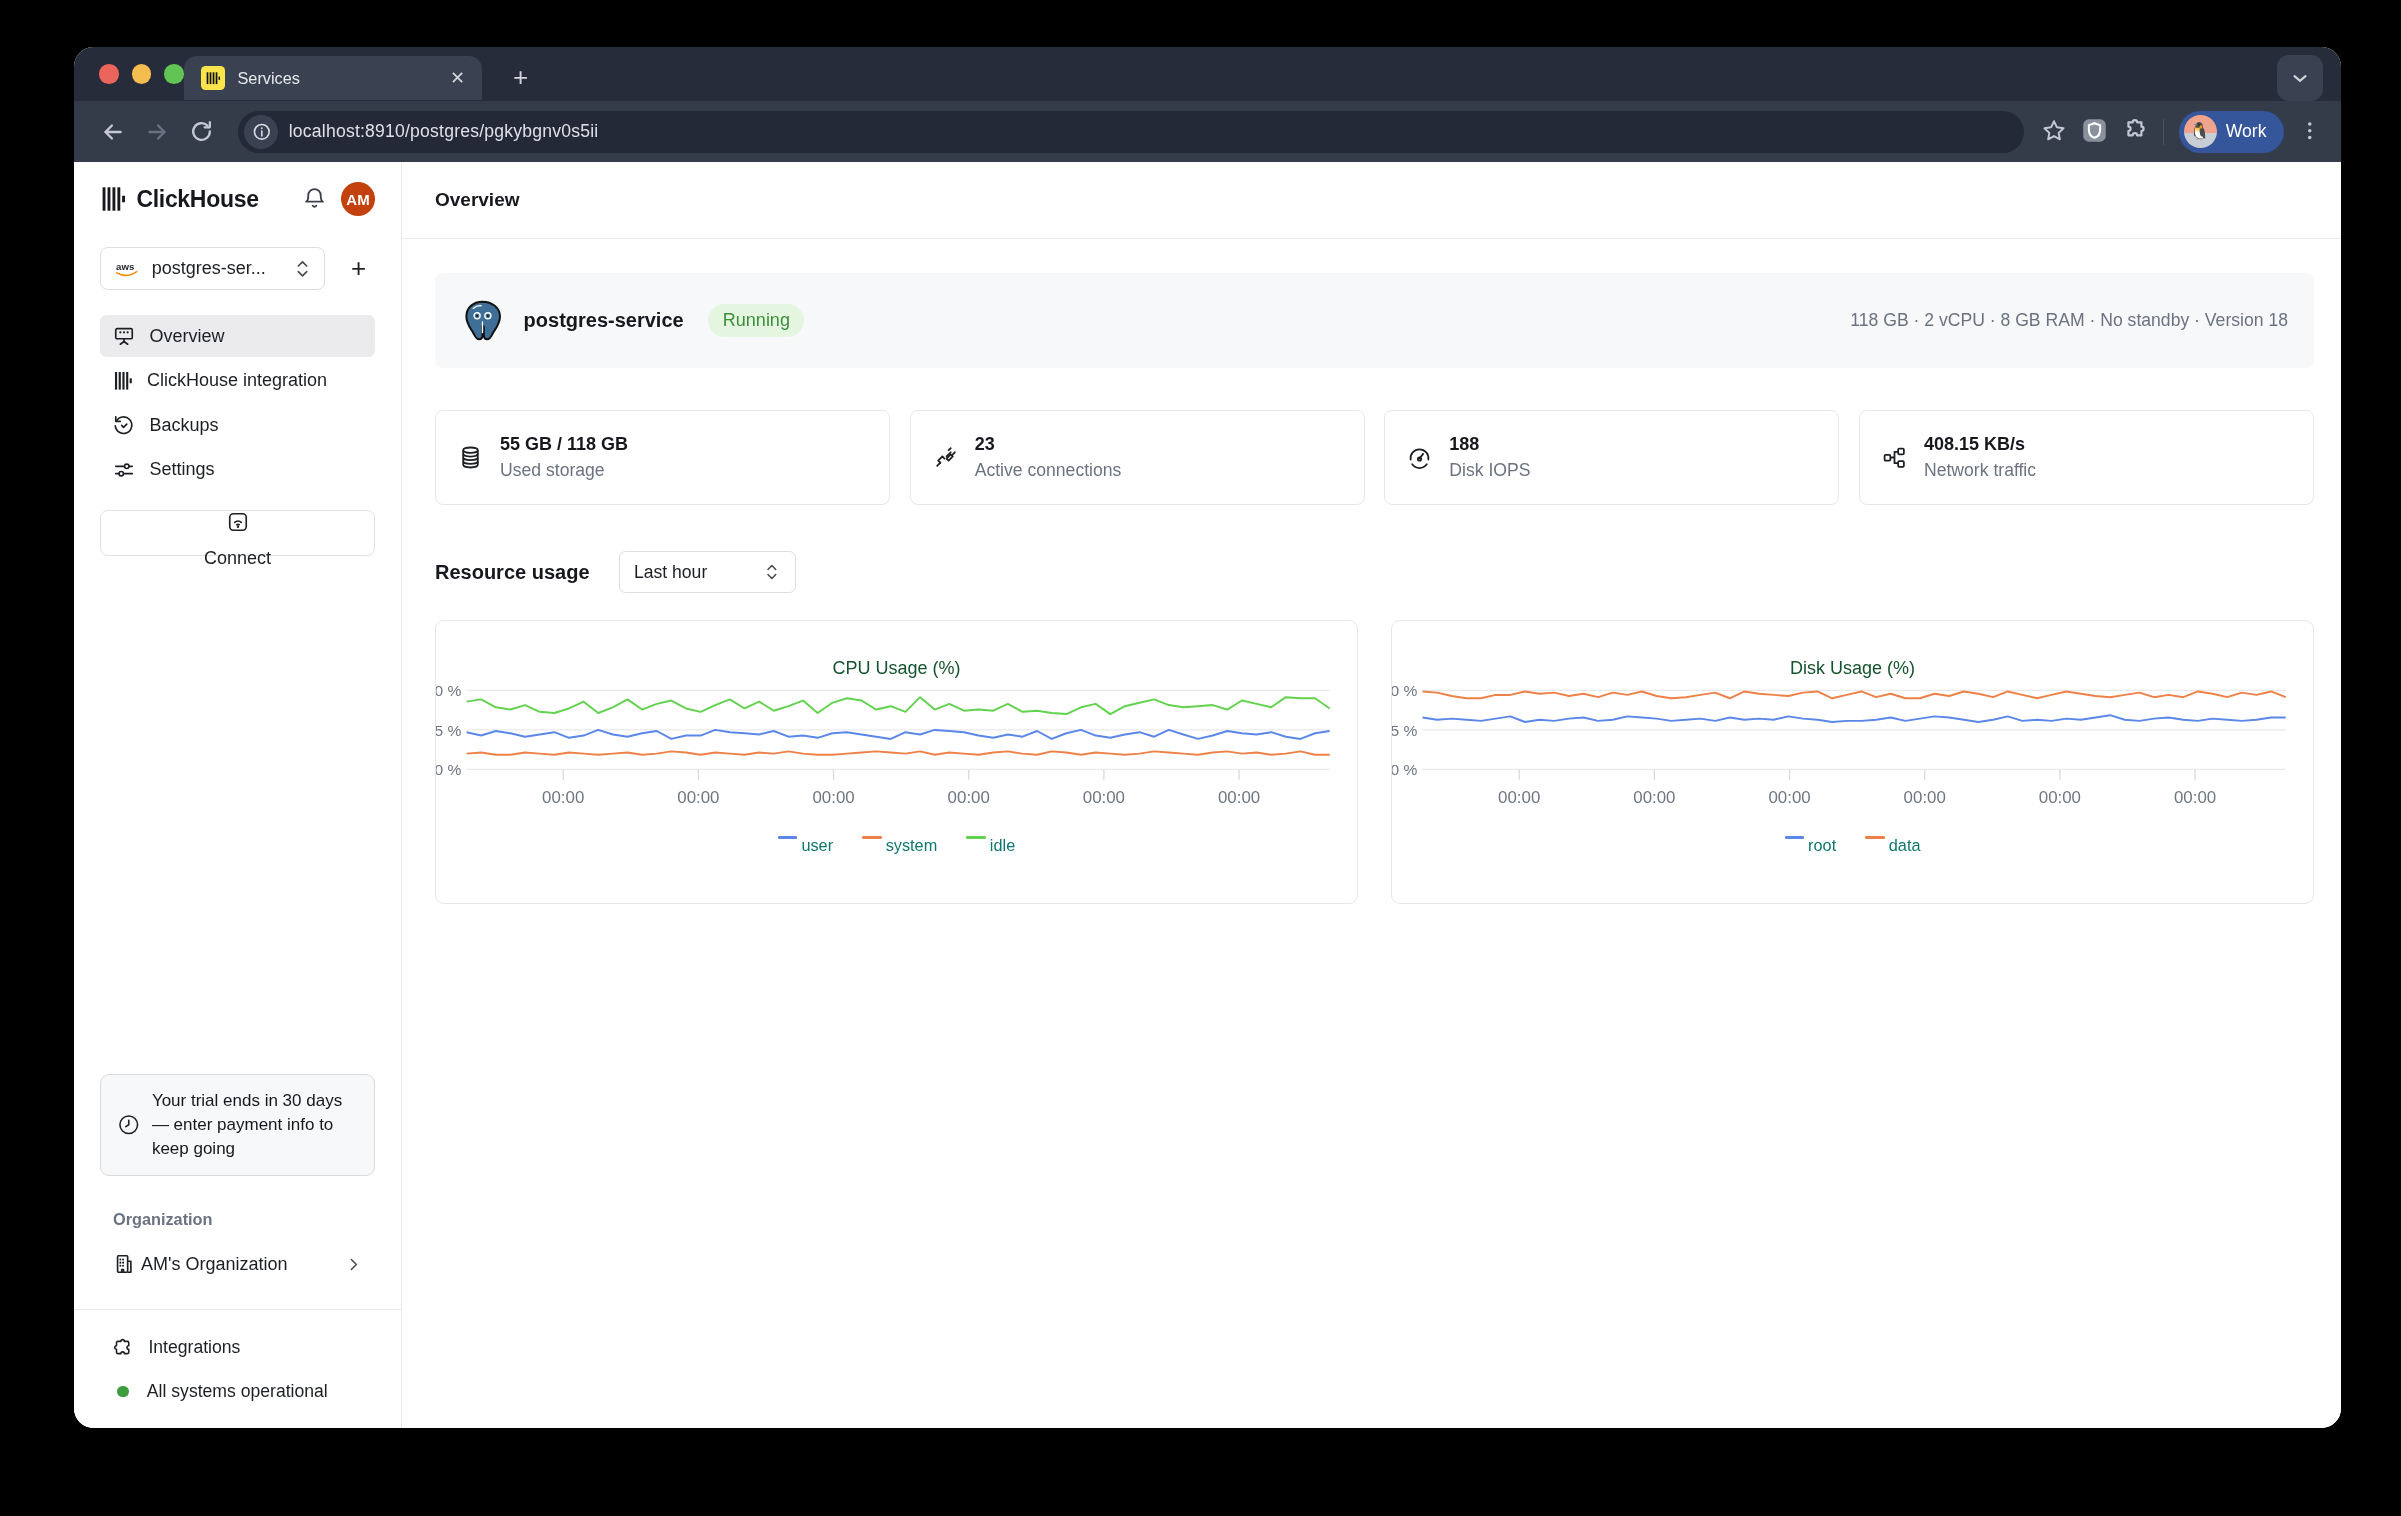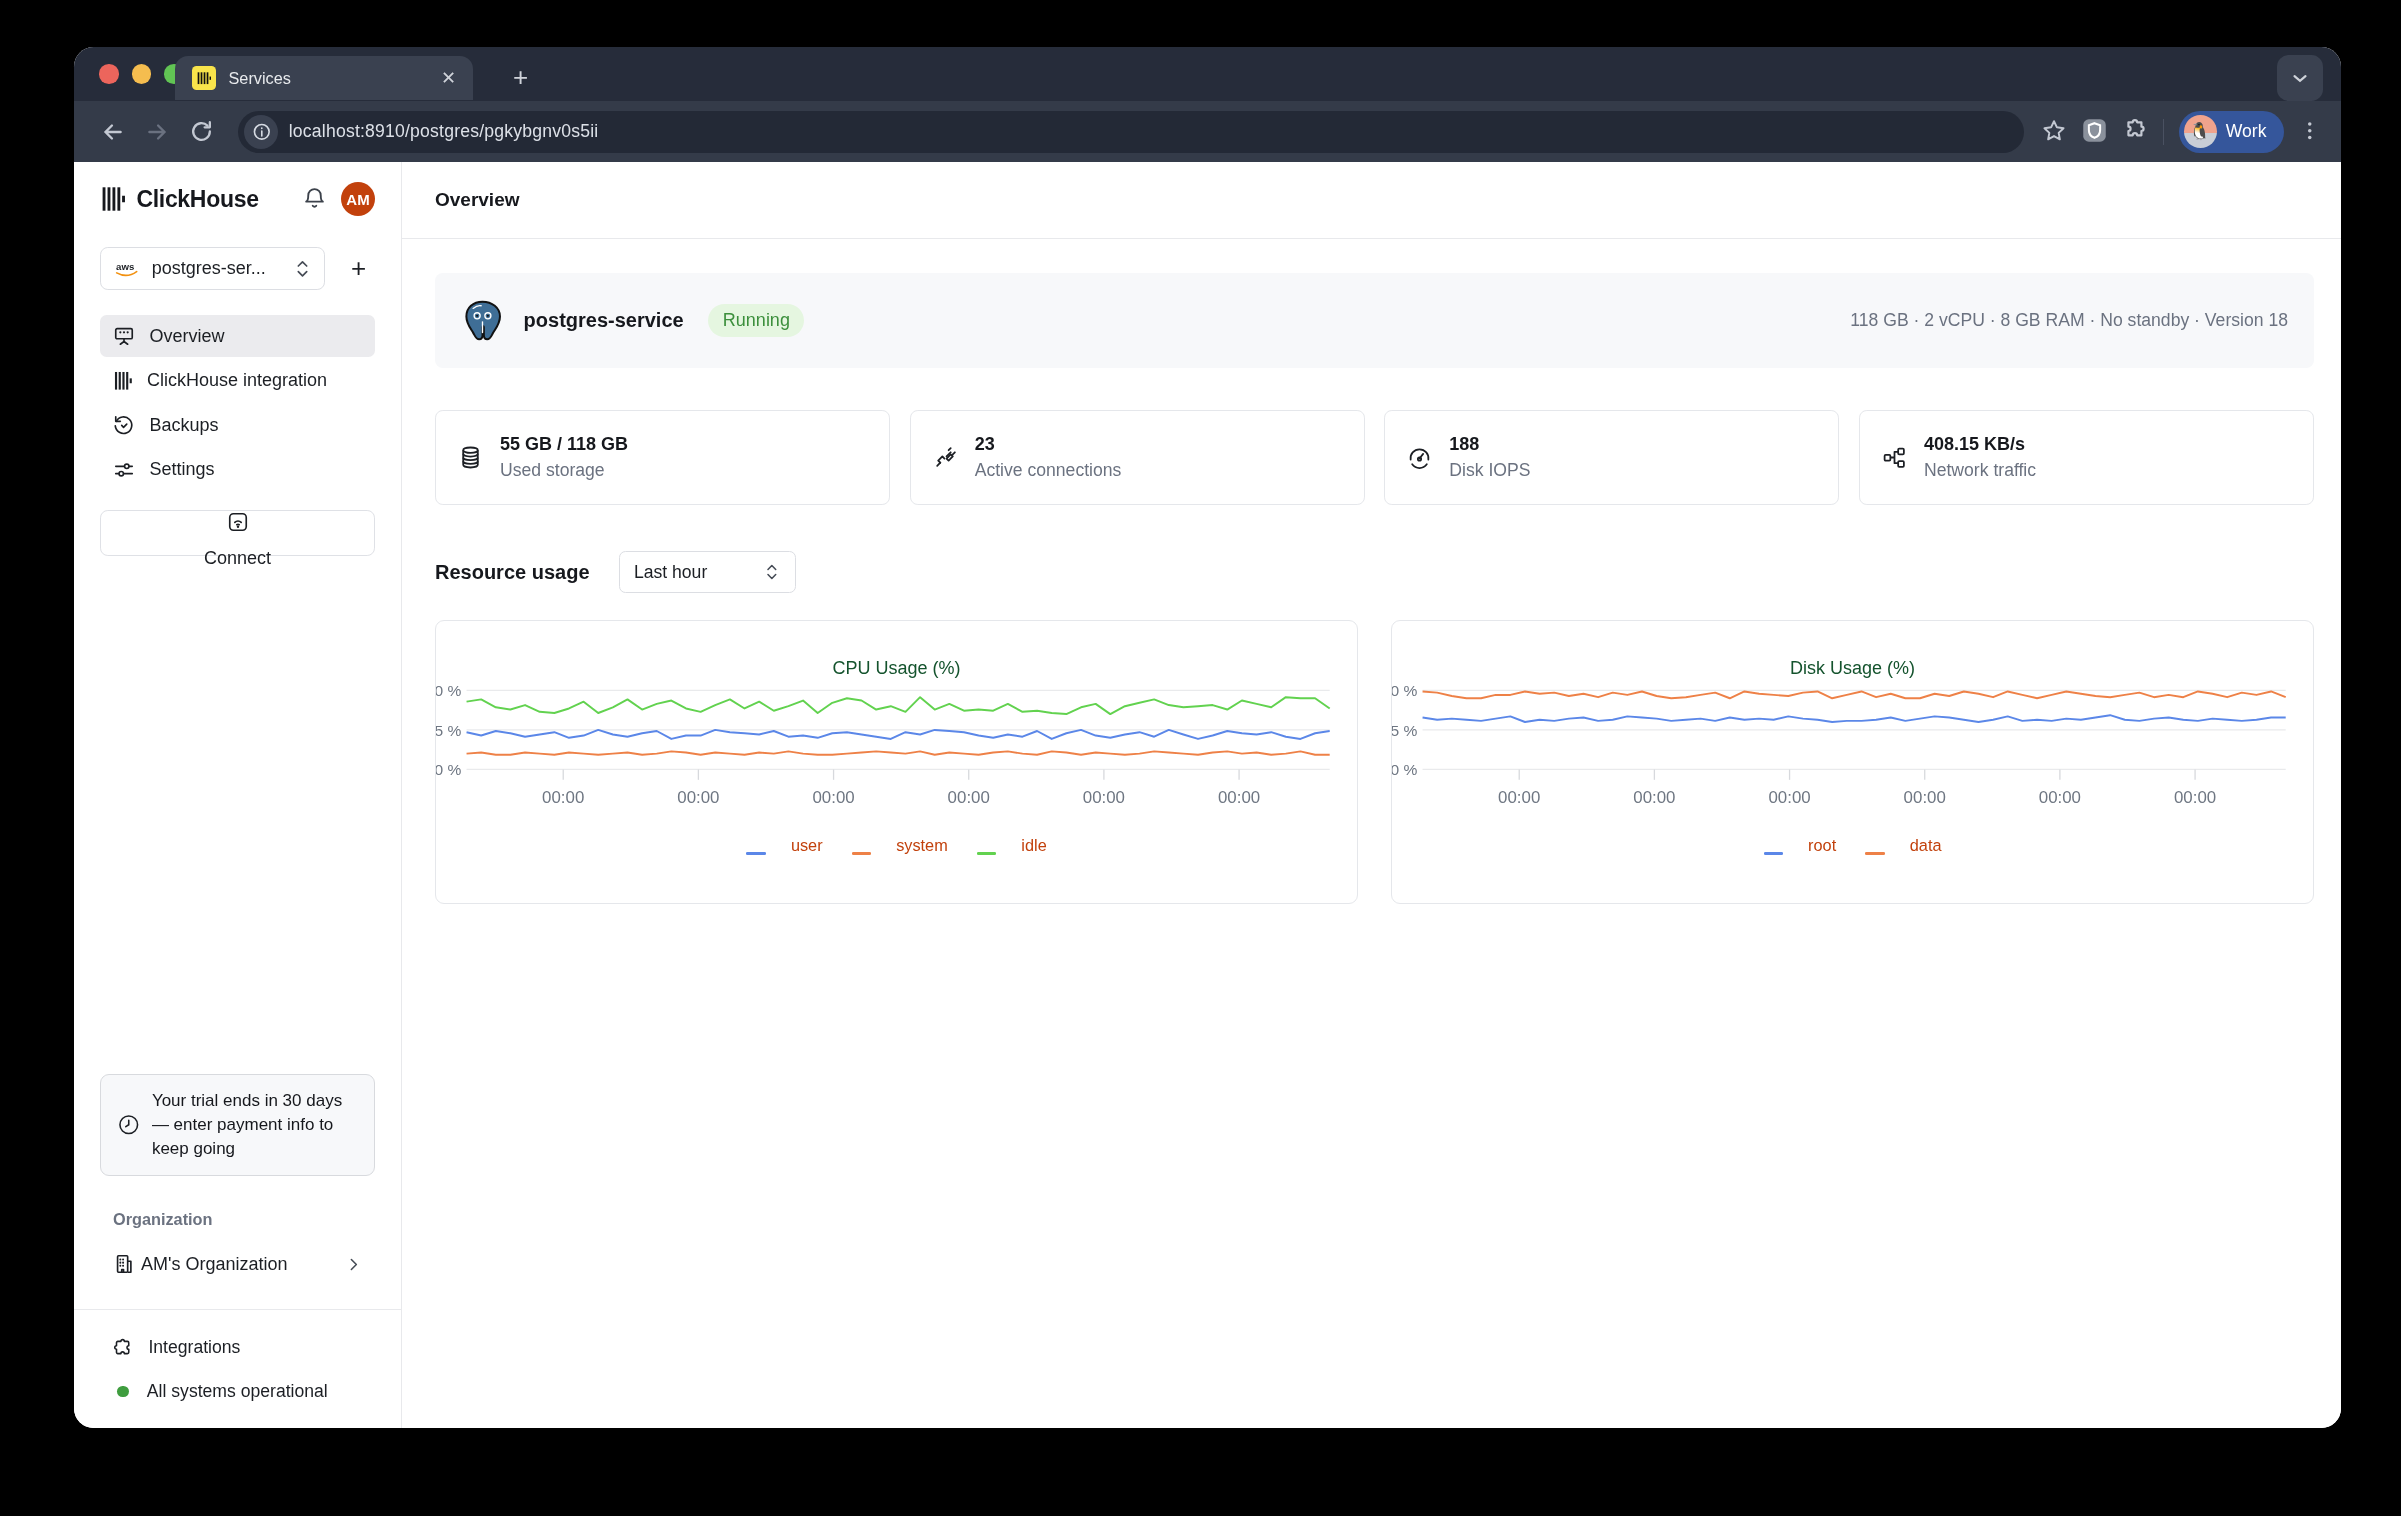--- a/index.html
+++ b/index.html
@@ -6,21 +6,21 @@
   html,body { width:2401px; height:1517px; background:#000; font-family:"Liberation Sans", sans-serif; }
 
   .window { position:absolute; left:74px; top:47px; width:2267px; height:1381px;
     border-radius:19.6px; overflow:hidden; background:#fff; box-shadow:0 19.6px 59px rgba(0,0,0,.6); }
 
   
   .tabstrip { position:relative; height:54px; background:#262c3a; }
   .traffic { position:absolute; left:25px; top:17px; display:flex; gap:13px; }
   .tl { width:19.6px; height:19.6px; border-radius:50%; }
   .tl.red{ background:#ec655c; } .tl.yellow{ background:#f5bd4f; } .tl.green{ background:#61c454; }
-  .tab { position:absolute; left:101px; top:9px; width:298px; height:44px; background:#3a4150;
+  .tab { position:absolute; left:110px; top:9px; width:298px; height:44px; background:#3a4150;
     border-radius:13px 13px 0 0; display:flex; align-items:center; padding:0 17px; gap:13px; }
   .favicon { width:23.5px; height:23.5px; border-radius:4.6px; background:#f9e44b; display:flex; align-items:center; justify-content:center; }
   .tab-title { color:#e8eaed; font-size:16.3px; flex:1; }
   .tab-close { color:#cfd3da; font-size:18px; line-height:1; cursor:default; }
   .newtab { position:absolute; left:439px; top:17px; color:#cfd3da; font-size:26px; font-weight:300; line-height:1; }
   .tabsearch { position:absolute; right:18px; top:7.8px; width:46px; height:46px; border-radius:11.7px;
     background:#3a4150; display:flex; align-items:center; justify-content:center; }
 
   .toolbar { height:61px; background:#343b49; display:flex; align-items:center; padding:0 19.6px; gap:5.2px; }
   .nav-ic { width:39px; height:39px; display:flex; align-items:center; justify-content:center; border-radius:50%; }
@@ -92,21 +92,21 @@
   .section-title { font-size:20px; font-weight:700; color:#16181d; }
   .range-select { width:177px; height:42px; border:1.3px solid #dcdee3; border-radius:6.5px; background:#fff;
     display:flex; align-items:center; padding:0 14.4px; }
   .range-select span { flex:1; font-size:17.6px; color:#1c1f24; }
 
   .charts { display:flex; gap:33px; margin-top:27px; }
   .chart-card { flex:1; height:284px; border:1.3px solid #e5e7eb; border-radius:9px; background:#fff; position:relative; }
   .chart-title { position:absolute; top:25px; width:100%; text-align:center; font-size:18px; color:#14532d;margin-top:12px; }
   .chart-card svg { position:absolute; inset:0; width:100%; height:100%; }
   .legend { position:absolute; top:215px; width:100%; display:flex; justify-content:center; gap:29px; }
-  .legend-item { display:flex; align-items:flex-end; gap:25px; font-size:16.3px; color:#c2410c; }
+  .legend-item { display:flex; align-items:flex-start; gap:4px; font-size:16.3px; color:#0f766e; }
   .legend-swatch { width:19.6px; height:2.6px; border-radius:1.3px; display:inline-block; }
 
   .ic { flex-shrink:0; }
 </style>
 </head>
 <body>
 
 <div class="window">
 
   <div class="tabstrip">

